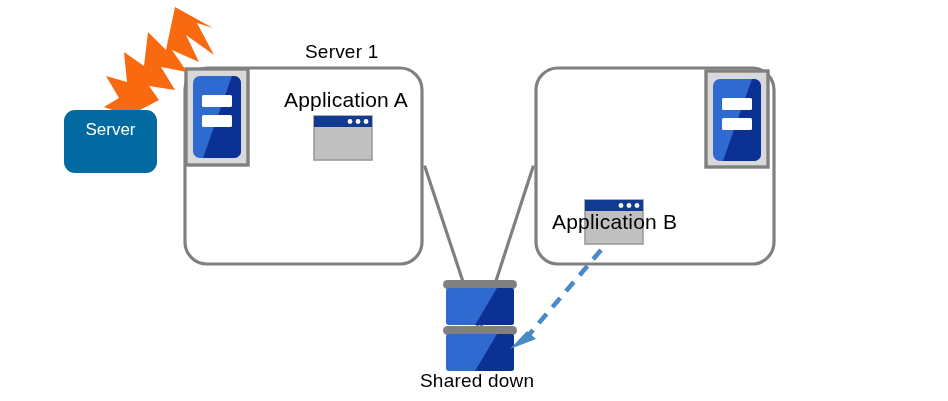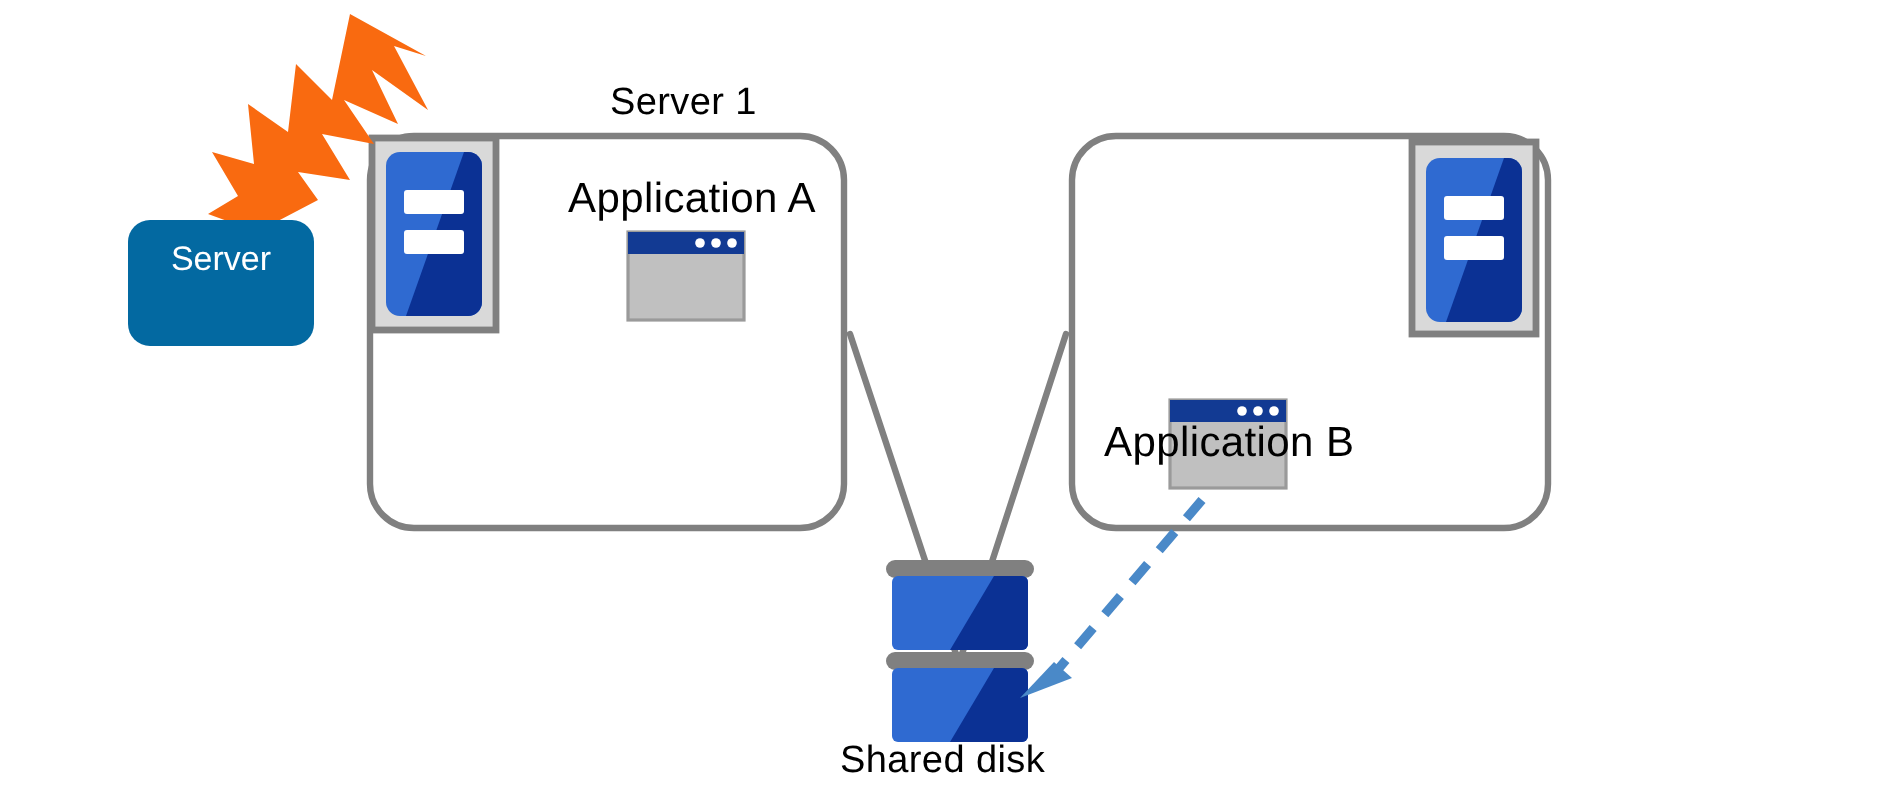--- a/index.html
+++ b/index.html
@@ -190,15 +190,15 @@
     <span class="badge-text">Server</span>
   </div>
 
   <div class="label title-label" style="left:305px; top:41px;">Server 1</div>
 
   <div class="label app-label" style="left:284px; top:88px;">Application A</div>
 
 
   <div class="label app-label" style="left:552px; top:172px;margin-top:38px;">Application B</div>
 
-  <div class="label disk-label" style="left:420px; top:370px;">Shared disk</div>
+  <div class="label disk-label" style="left:420px; top:370px;">Shared down</div>
 
 </div>
 
 </body></html>

